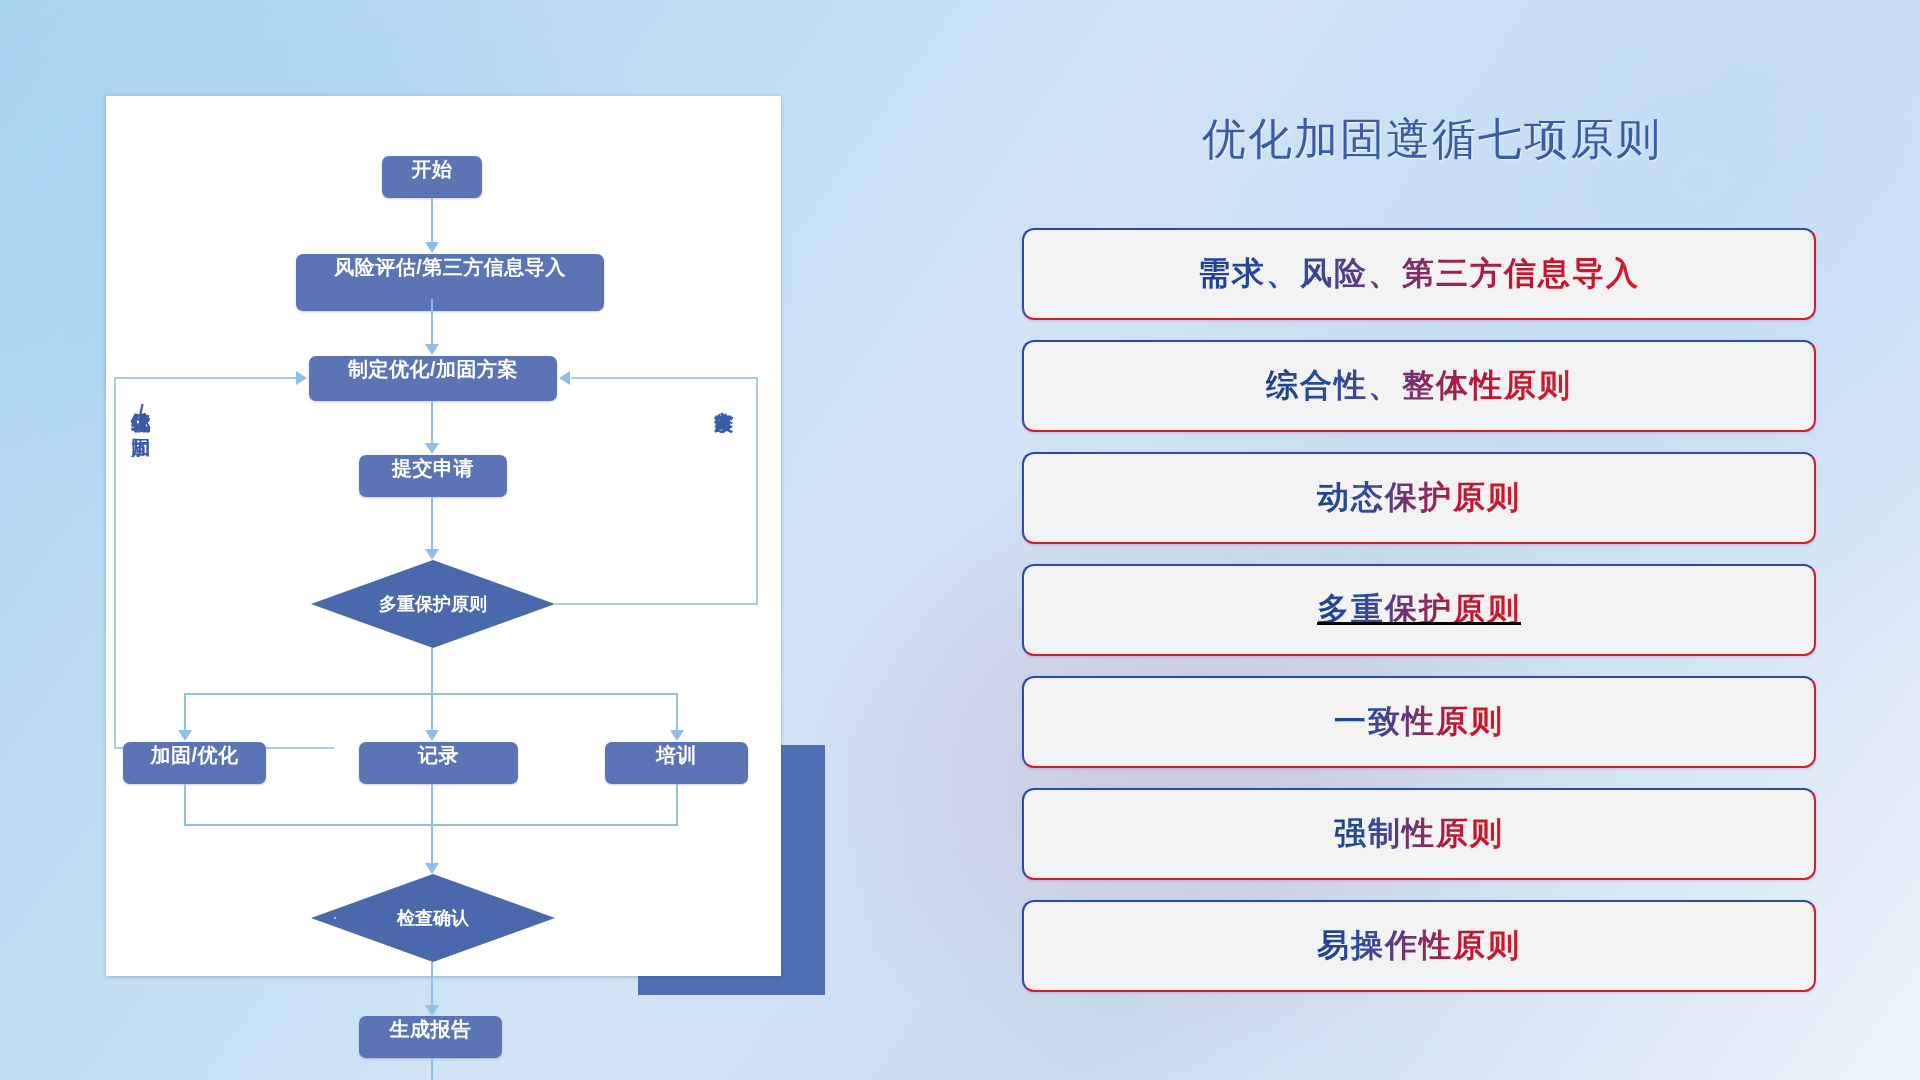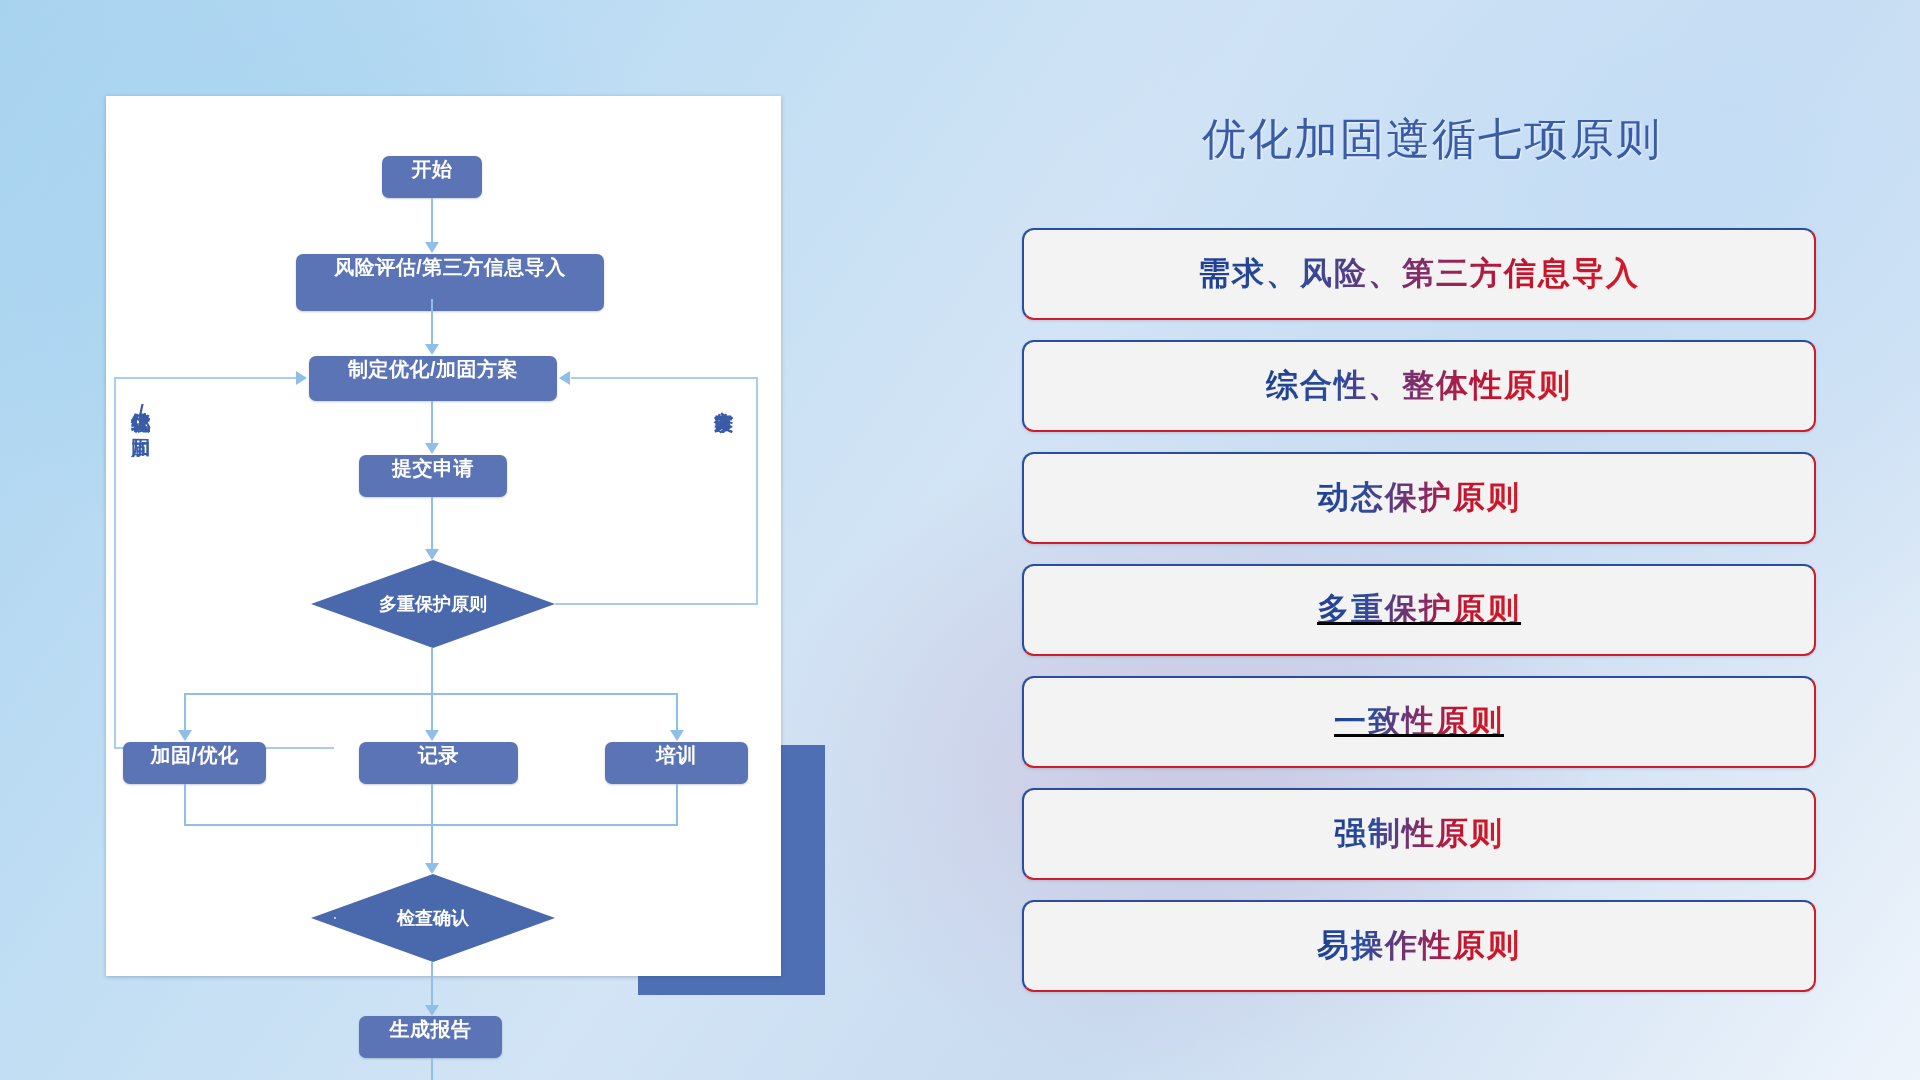--- a/index.html
+++ b/index.html
@@ -282,21 +282,21 @@
     </div>
 
     <div class="pcard" style="top:342px;">
       <span class="pcard-label">动态保护原则</span>
     </div>
 
     <div class="pcard" style="top:454px;text-decoration:underline;">
       <span class="pcard-label">多重保护原则</span>
     </div>
 
-    <div class="pcard" style="top:566px;text-decoration:underline;">
+    <div class="pcard" style="top:566px;">
       <span class="pcard-label">一致性原则</span>
     </div>
 
     <div class="pcard" style="top:678px;">
       <span class="pcard-label">强制性原则</span>
     </div>
 
     <div class="pcard" style="top:790px;">
       <span class="pcard-label">易操作性原则</span>
     </div>

